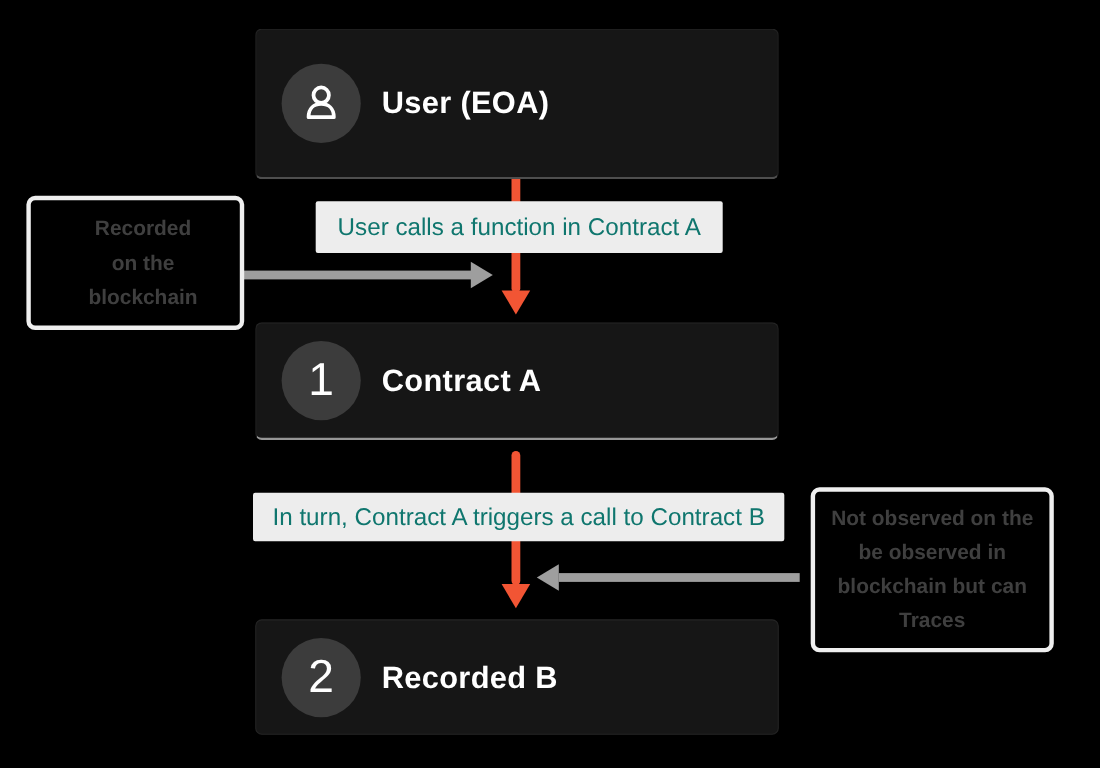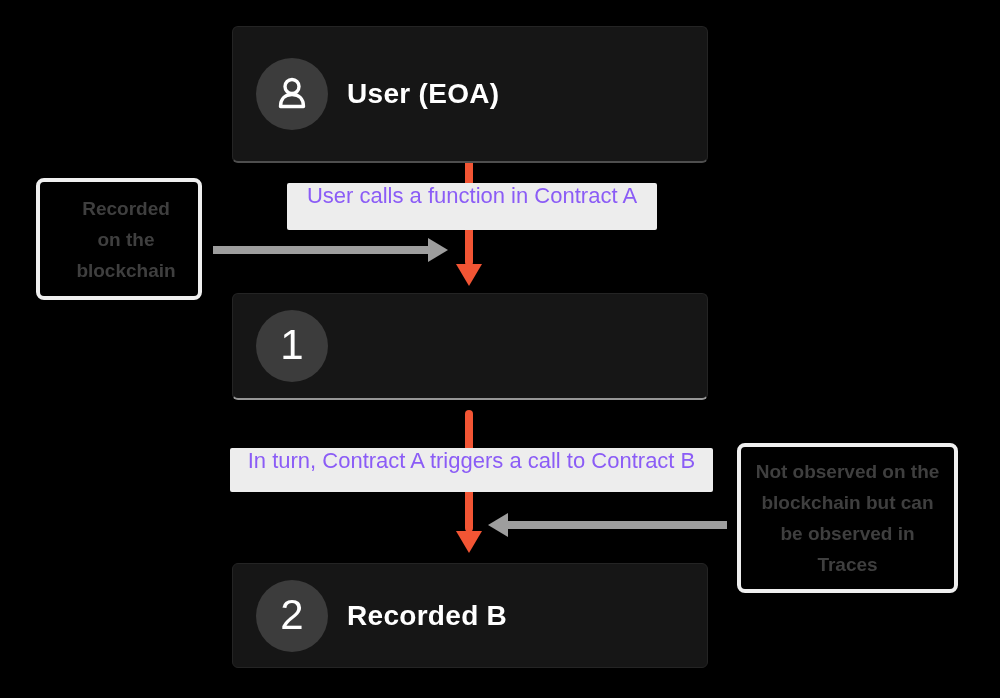--- a/index.html
+++ b/index.html
@@ -82,23 +82,24 @@
     border-top: 22px solid #f25534;
     z-index: 2;
   }
   .v-head-1 { top: 264px; }
   .v-head-2 { top: 531px; }
 
   
   .edge-label {
     position: absolute;
     background: #ededed;
-    color: #8b5cf6;
+    color: #0f766e;
     font-size: 22px;
     display: flex;
+    align-items: center;
     justify-content: center;
     z-index: 3;
     box-sizing: border-box;
     border-radius: 2px;
     white-space: nowrap;
   }
   .edge-label-1 { left: 287px; top: 183px; width: 370px; height: 47px; }
   .edge-label-2 { left: 230px; top: 448px; width: 483px; height: 44px; }
 
   
@@ -132,21 +133,21 @@
     flex-direction: column;
     align-items: center;
     justify-content: center;
     text-align: center;
     color: #3f3f3f;
     font-size: 19px;
     font-weight: 700;
     line-height: 31px;
     z-index: 5;
   }
-  .annotation-left  { left: 36px;  top: 178px; width: 166px; height: 122px; padding-left: 14px; }
+  .annotation-left  { left: 24px;  top: 178px; width: 198px; height: 122px; padding-left: 14px; }
   .annotation-right { left: 737px; top: 443px; width: 221px; height: 150px; }
 
   .person-svg { display: block; }
 </style>
 </head>
 <body>
 
 <div class="canvas">
 
   <div class="v-line v-line-1"></div>
@@ -175,35 +176,36 @@
         <path d="M8.5 32.5 c0 -8 5 -12 11.5 -12 c6.5 0 11.5 4 11.5 12 z" fill="none" stroke="#ffffff" stroke-width="3.4" stroke-linejoin="round"></path>
       </svg>
     </div>
     <div class="node-title">User (EOA)</div>
   </div>
 
   <div class="node node-contract-a">
     <div class="badge">
       <span class="badge-num">1</span>
     </div>
+    <div class="node-title">Contract A</div>
   </div>
 
   <div class="node node-contract-b">
     <div class="badge">
       <span class="badge-num">2</span>
     </div>
     <div class="node-title">Recorded B</div>
   </div>
 
   <div class="annotation annotation-left">
     <div>Recorded</div>
     <div>on the</div>
     <div>blockchain</div>
   </div>
 
   <div class="annotation annotation-right">
     <div>Not observed on the</div>
+    <div>be observed in</div>
     <div>blockchain but can</div>
-    <div>be observed in</div>
     <div>Traces</div>
   </div>
 
 </div>
 
 </body></html>

